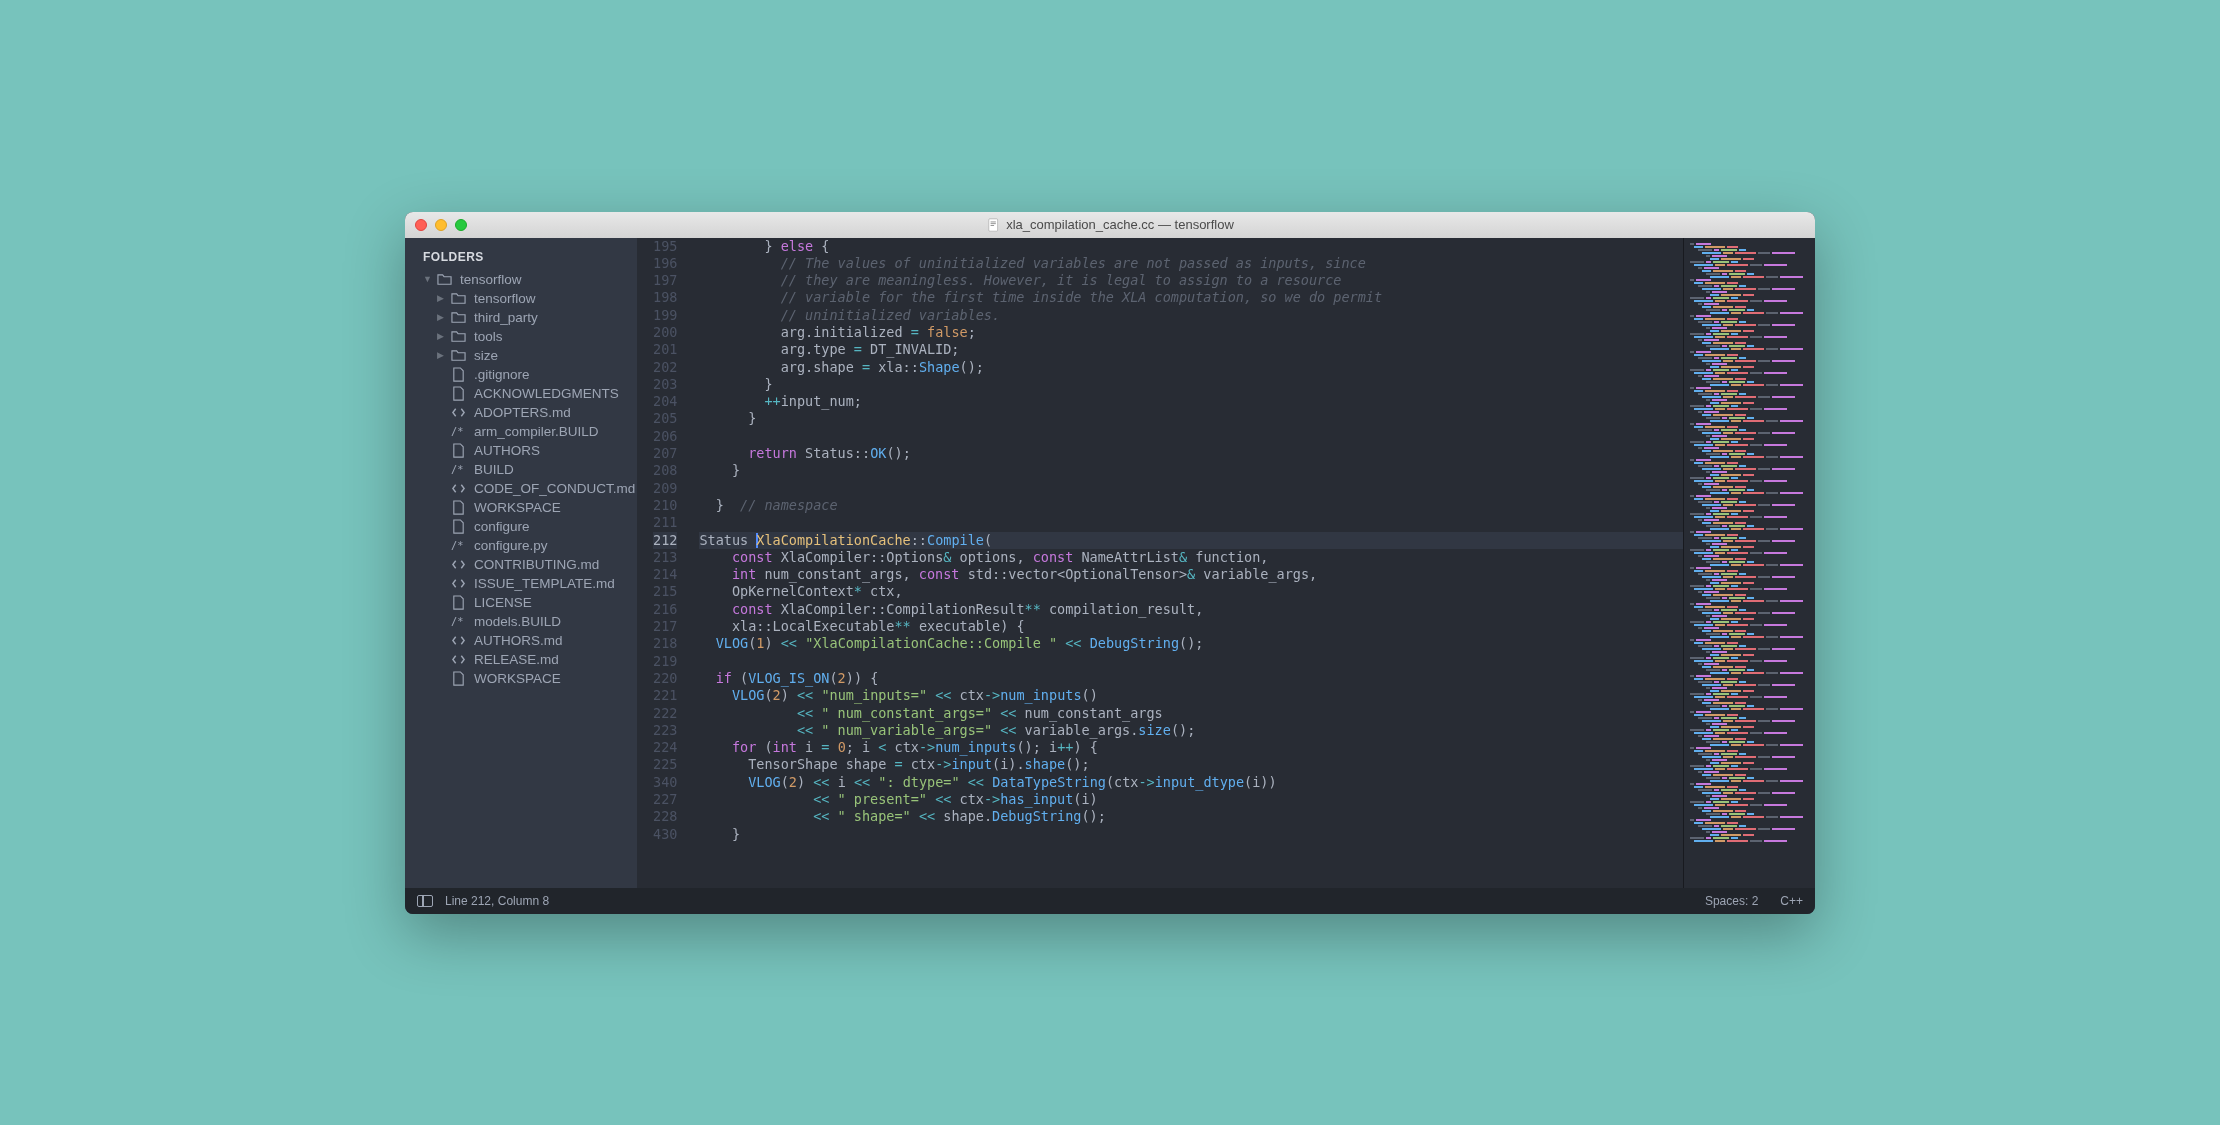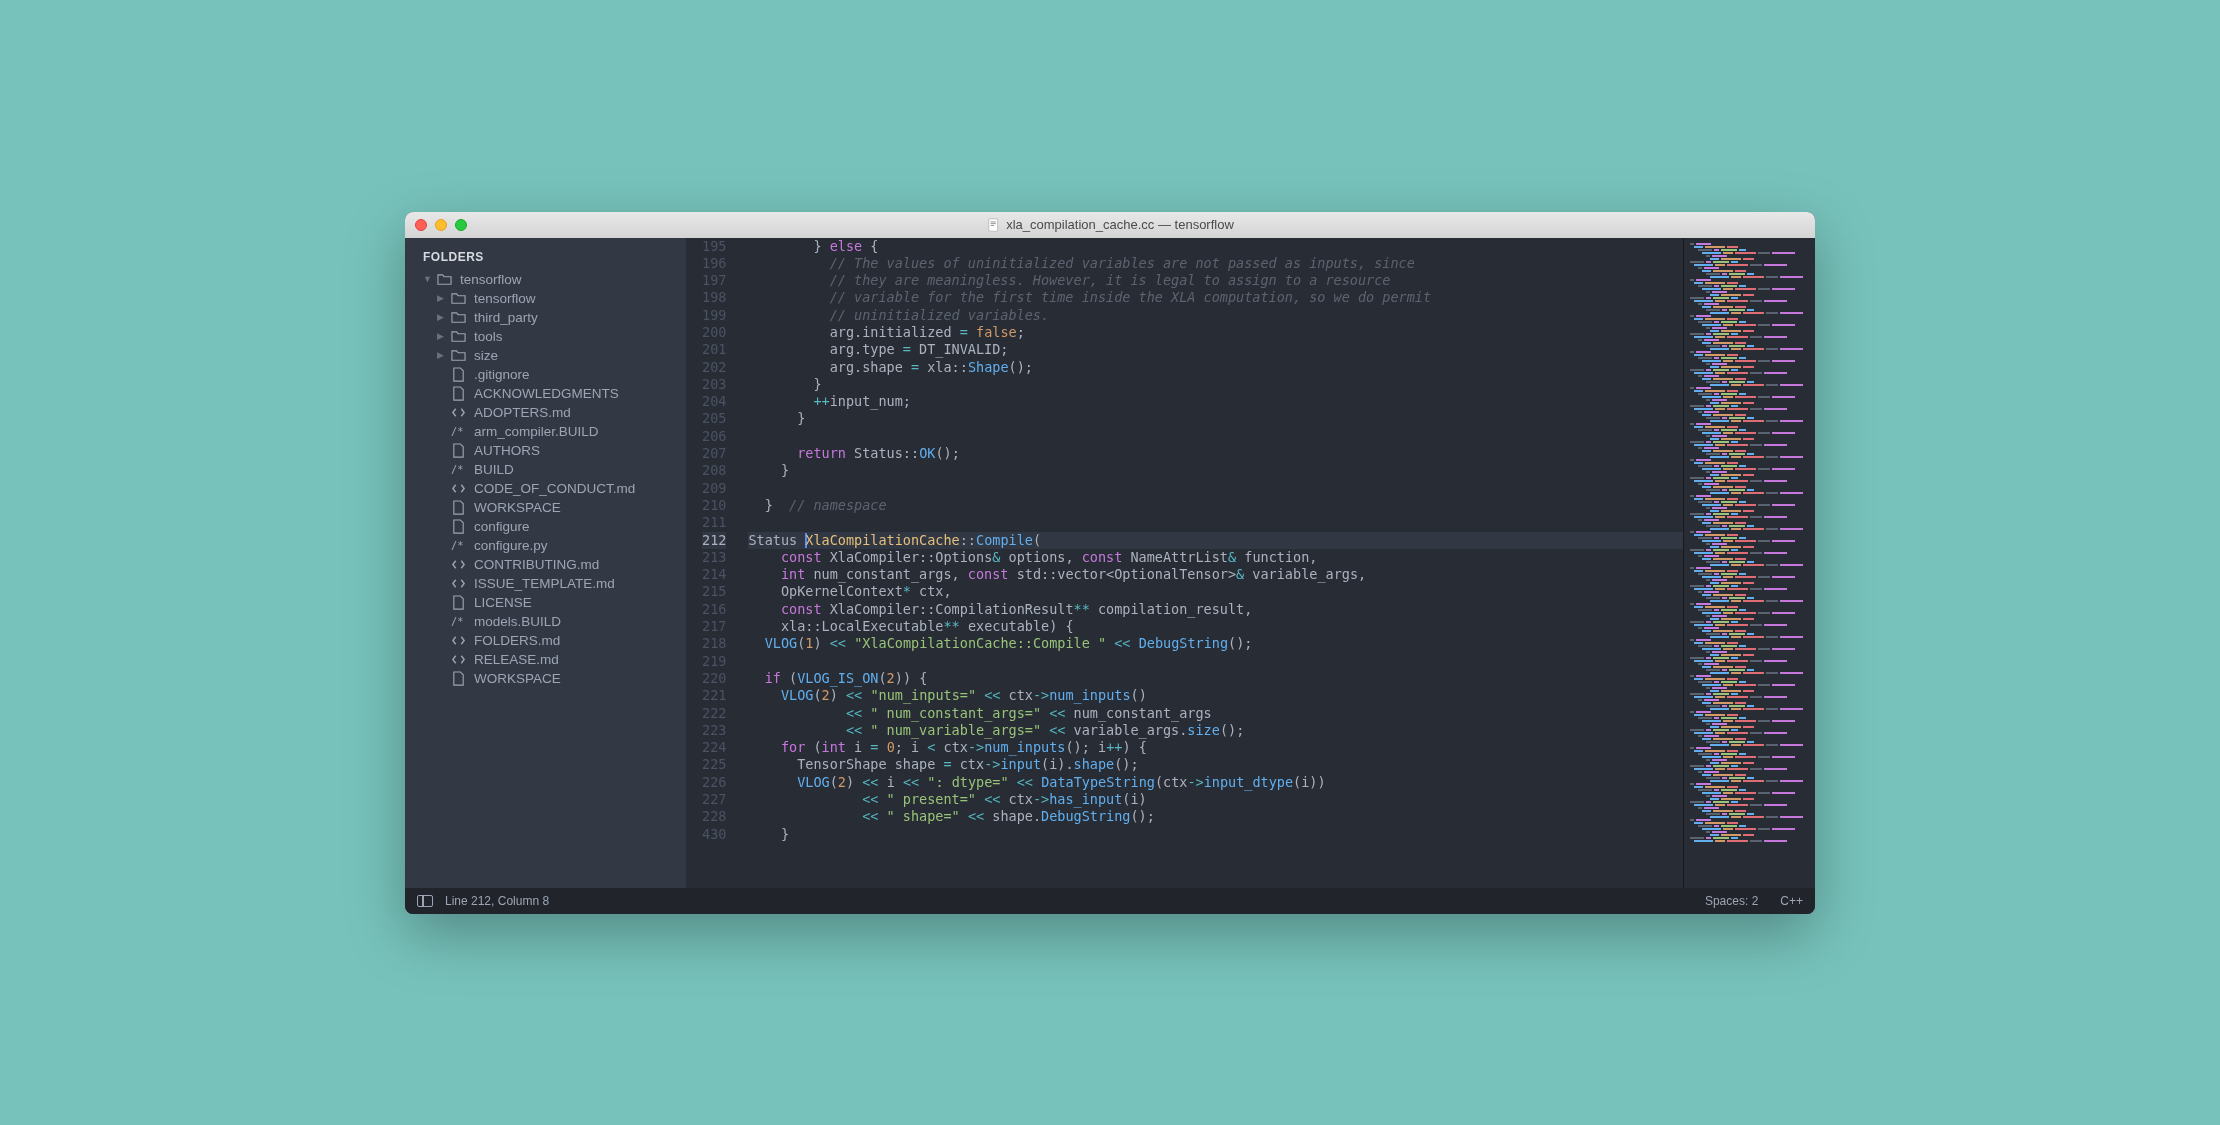--- a/index.html
+++ b/index.html
@@ -44,21 +44,21 @@
       display: flex;
       align-items: center;
       gap: 6px;
     }
     .title-file-icon {
       width: 14px; height: 14px;
       display: inline-block;
     }
     .main-area { flex: 1; display: flex; overflow: hidden; }
     .sidebar {
-      width: 281px;
+      width: 232px;
       background: #323844;
       color: #abb2bf;
       overflow-y: auto;
       padding-top: 8px;
     }
     .sidebar-header {
       font-size: 12px;
       font-weight: bold;
       letter-spacing: 0.5px;
       padding: 4px 18px 6px;
@@ -432,21 +432,21 @@
             </span>
             <span>models.BUILD</span>
           </div>
           <div class="tree-item indent-1">
             <span class="disclosure"></span>
             <span class="file-icon">
               <svg viewBox="0 0 16 16" width="15" height="15">
                 <path d="M5 4 L2 8 L5 12 M11 4 L14 8 L11 12" fill="none" stroke="#9da5b4" stroke-width="1.5"></path>
               </svg>
             </span>
-            <span>FOLDERS.md</span>
+            <span>AUTHORS.md</span>
           </div>
           <div class="tree-item indent-1">
             <span class="disclosure"></span>
             <span class="file-icon">
               <svg viewBox="0 0 16 16" width="15" height="15">
                 <path d="M5 4 L2 8 L5 12 M11 4 L14 8 L11 12" fill="none" stroke="#9da5b4" stroke-width="1.5"></path>
               </svg>
             </span>
             <span>RELEASE.md</span>
           </div>
@@ -490,21 +490,21 @@
             <div class="gutter-line">216</div>
             <div class="gutter-line">217</div>
             <div class="gutter-line">218</div>
             <div class="gutter-line">219</div>
             <div class="gutter-line">220</div>
             <div class="gutter-line">221</div>
             <div class="gutter-line">222</div>
             <div class="gutter-line">223</div>
             <div class="gutter-line">224</div>
             <div class="gutter-line">225</div>
-            <div class="gutter-line">226</div>
+            <div class="gutter-line">340</div>
             <div class="gutter-line">227</div>
             <div class="gutter-line">228</div>
             <div class="gutter-line">430</div>
           </div>
         <div class="code-area" id="code-area"><div class="code-line"><span class="pl">        } </span><span class="kw">else</span><span class="pl"> {</span></div><div class="code-line"><span class="pl">          </span><span class="cm">// The values of uninitialized variables are not passed as inputs, since</span></div><div class="code-line"><span class="pl">          </span><span class="cm">// they are meaningless. However, it is legal to assign to a resource</span></div><div class="code-line"><span class="pl">          </span><span class="cm">// variable for the first time inside the XLA computation, so we do permit</span></div><div class="code-line"><span class="pl">          </span><span class="cm">// uninitialized variables.</span></div><div class="code-line"><span class="pl">          arg.initialized </span><span class="op">=</span><span class="pl"> </span><span class="const">false</span><span class="pl">;</span></div><div class="code-line"><span class="pl">          arg.type </span><span class="op">=</span><span class="pl"> DT_INVALID;</span></div><div class="code-line"><span class="pl">          arg.shape </span><span class="op">=</span><span class="pl"> xla</span><span class="pl">::</span><span class="fn">Shape</span><span class="pl">();</span></div><div class="code-line"><span class="pl">        }</span></div><div class="code-line"><span class="pl">        </span><span class="op">++</span><span class="pl">input_num;</span></div><div class="code-line"><span class="pl">      }</span></div><div class="code-line"></div><div class="code-line"><span class="pl">      </span><span class="kw">return</span><span class="pl"> Status</span><span class="pl">::</span><span class="fn">OK</span><span class="pl">();</span></div><div class="code-line"><span class="pl">    }</span></div><div class="code-line"></div><div class="code-line"><span class="pl">  }  </span><span class="cm">// namespace</span></div><div class="code-line"></div><div class="code-line current-line"><span class="pl">Status </span><span class="cursor"></span><span class="typ">XlaCompilationCache</span><span class="pl">::</span><span class="fn">Compile</span><span class="pl">(</span></div><div class="code-line"><span class="pl">    </span><span class="kw">const</span><span class="pl"> XlaCompiler</span><span class="pl">::</span><span class="pl">Options</span><span class="op">&amp;</span><span class="pl"> options, </span><span class="kw">const</span><span class="pl"> NameAttrList</span><span class="op">&amp;</span><span class="pl"> function,</span></div><div class="code-line"><span class="pl">    </span><span class="kw">int</span><span class="pl"> num_constant_args, </span><span class="kw">const</span><span class="pl"> std</span><span class="pl">::</span><span class="pl">vector&lt;OptionalTensor&gt;</span><span class="op">&amp;</span><span class="pl"> variable_args,</span></div><div class="code-line"><span class="pl">    OpKernelContext</span><span class="op">*</span><span class="pl"> ctx,</span></div><div class="code-line"><span class="pl">    </span><span class="kw">const</span><span class="pl"> XlaCompiler</span><span class="pl">::</span><span class="pl">CompilationResult</span><span class="op">**</span><span class="pl"> compilation_result,</span></div><div class="code-line"><span class="pl">    xla</span><span class="pl">::</span><span class="pl">LocalExecutable</span><span class="op">**</span><span class="pl"> executable) {</span></div><div class="code-line"><span class="pl">  </span><span class="fn">VLOG</span><span class="pl">(</span><span class="num">1</span><span class="pl">) </span><span class="op">&lt;&lt;</span><span class="pl"> </span><span class="str">"XlaCompilationCache::Compile "</span><span class="pl"> </span><span class="op">&lt;&lt;</span><span class="pl"> </span><span class="fn">DebugString</span><span class="pl">();</span></div><div class="code-line"></div><div class="code-line"><span class="pl">  </span><span class="kw">if</span><span class="pl"> (</span><span class="fn">VLOG_IS_ON</span><span class="pl">(</span><span class="num">2</span><span class="pl">)) {</span></div><div class="code-line"><span class="pl">    </span><span class="fn">VLOG</span><span class="pl">(</span><span class="num">2</span><span class="pl">) </span><span class="op">&lt;&lt;</span><span class="pl"> </span><span class="str">"num_inputs="</span><span class="pl"> </span><span class="op">&lt;&lt;</span><span class="pl"> ctx</span><span class="op">-&gt;</span><span class="fn">num_inputs</span><span class="pl">()</span></div><div class="code-line"><span class="pl">            </span><span class="op">&lt;&lt;</span><span class="pl"> </span><span class="str">" num_constant_args="</span><span class="pl"> </span><span class="op">&lt;&lt;</span><span class="pl"> num_constant_args</span></div><div class="code-line"><span class="pl">            </span><span class="op">&lt;&lt;</span><span class="pl"> </span><span class="str">" num_variable_args="</span><span class="pl"> </span><span class="op">&lt;&lt;</span><span class="pl"> variable_args.</span><span class="fn">size</span><span class="pl">();</span></div><div class="code-line"><span class="pl">    </span><span class="kw">for</span><span class="pl"> (</span><span class="kw">int</span><span class="pl"> i </span><span class="op">=</span><span class="pl"> </span><span class="num">0</span><span class="pl">; i </span><span class="op">&lt;</span><span class="pl"> ctx</span><span class="op">-&gt;</span><span class="fn">num_inputs</span><span class="pl">(); i</span><span class="op">++</span><span class="pl">) {</span></div><div class="code-line"><span class="pl">      TensorShape shape </span><span class="op">=</span><span class="pl"> ctx</span><span class="op">-&gt;</span><span class="fn">input</span><span class="pl">(i).</span><span class="fn">shape</span><span class="pl">();</span></div><div class="code-line"><span class="pl">      </span><span class="fn">VLOG</span><span class="pl">(</span><span class="num">2</span><span class="pl">) </span><span class="op">&lt;&lt;</span><span class="pl"> i </span><span class="op">&lt;&lt;</span><span class="pl"> </span><span class="str">": dtype="</span><span class="pl"> </span><span class="op">&lt;&lt;</span><span class="pl"> </span><span class="fn">DataTypeString</span><span class="pl">(ctx</span><span class="op">-&gt;</span><span class="fn">input_dtype</span><span class="pl">(i))</span></div><div class="code-line"><span class="pl">              </span><span class="op">&lt;&lt;</span><span class="pl"> </span><span class="str">" present="</span><span class="pl"> </span><span class="op">&lt;&lt;</span><span class="pl"> ctx</span><span class="op">-&gt;</span><span class="fn">has_input</span><span class="pl">(i)</span></div><div class="code-line"><span class="pl">              </span><span class="op">&lt;&lt;</span><span class="pl"> </span><span class="str">" shape="</span><span class="pl"> </span><span class="op">&lt;&lt;</span><span class="pl"> shape.</span><span class="fn">DebugString</span><span class="pl">();</span></div><div class="code-line"><span class="pl">    }</span></div></div>
         <div class="minimap">
           <div class="minimap-content" id="minimap-content">
               <div class="mm-line" style="padding-left: 0px;">
                 <div class="mm-seg mm-c1" style="width: 4px;"></div>
                 <div class="mm-seg mm-c2" style="width: 15px;"></div>

